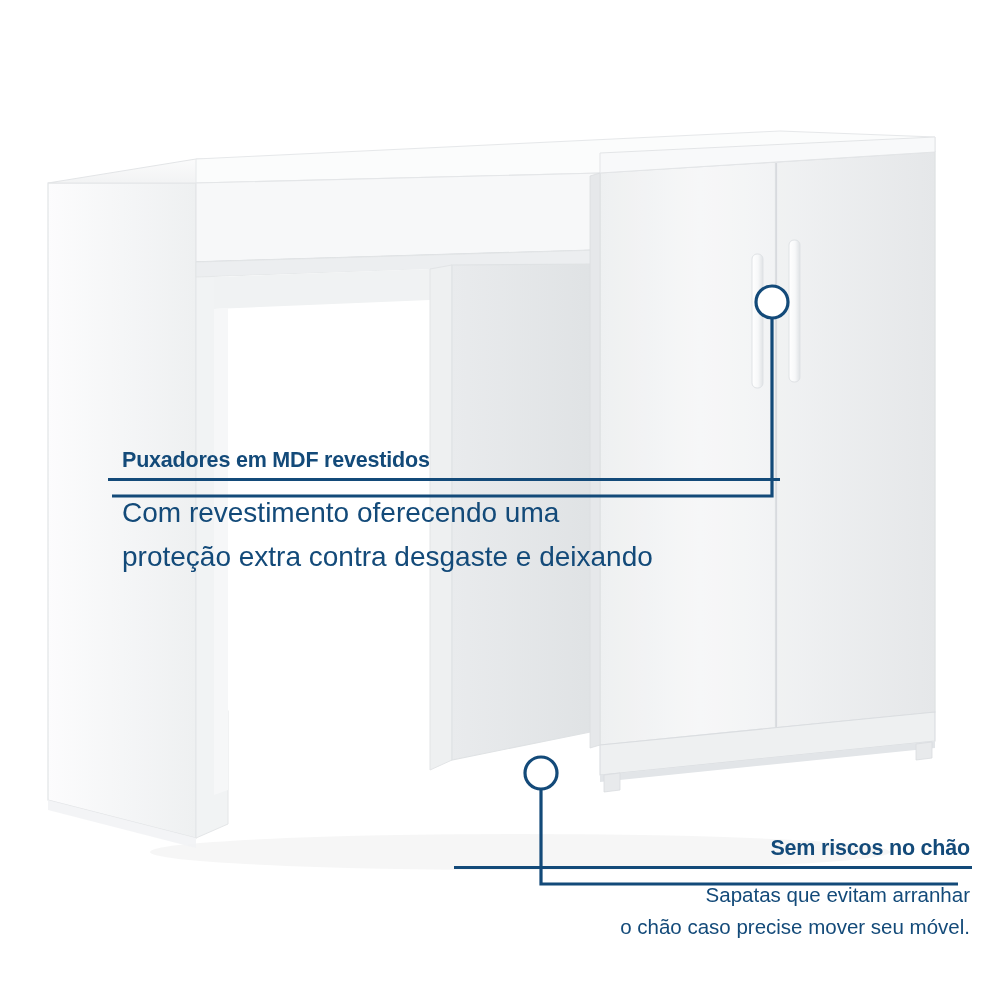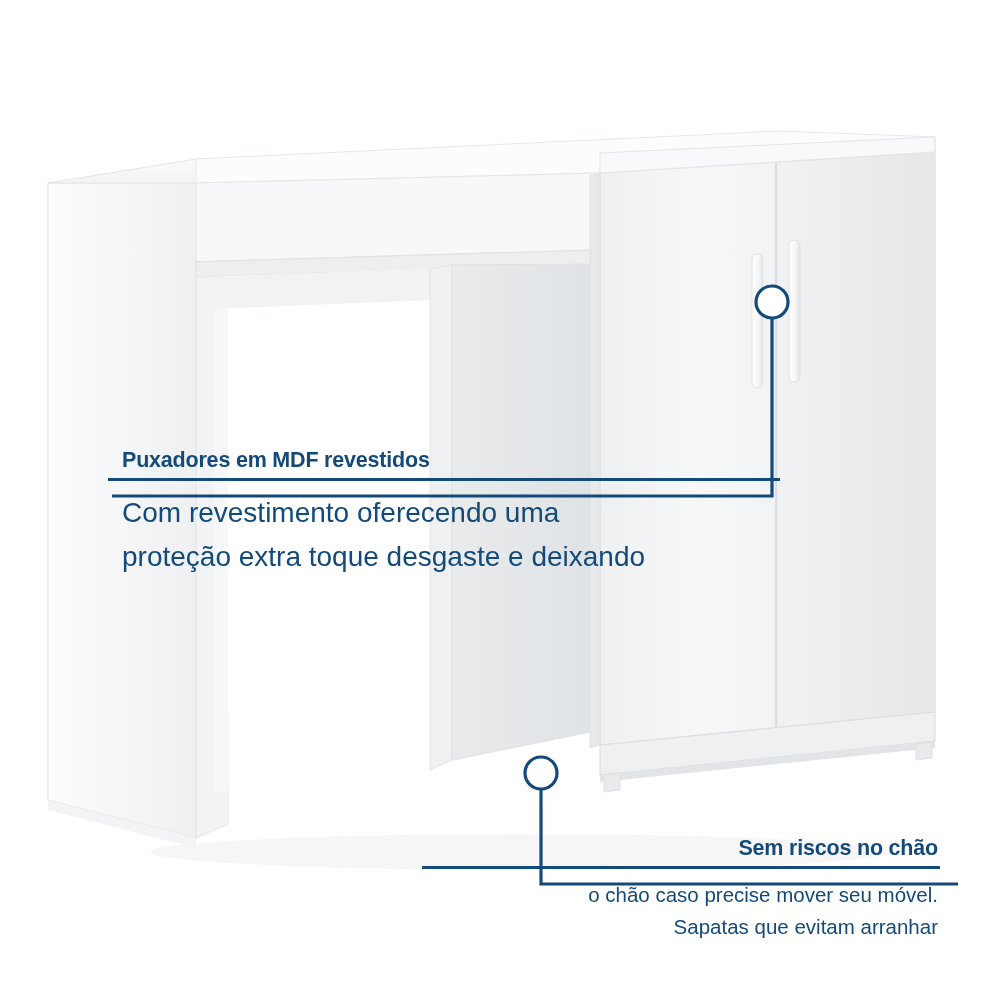--- a/index.html
+++ b/index.html
@@ -58,21 +58,21 @@
     line-height: 1.58;
     color: #134a79;
     padding: 10px 0 0 14px;
     max-width: 520px;
   }
   .callout-1 .body div { white-space: nowrap; }
 
   
   .callout-2 {
     position: absolute;
-    left: 420px;
+    left: 452px;
     top: 836px;
     width: 520px;
     text-align: right;
   }
   .callout-2 .headline {
     font-size: 21.5px;
     font-weight: bold;
     color: #134a79;
     letter-spacing: -0.2px;
     padding: 0 2px 5px 0;
@@ -182,26 +182,26 @@
 
     <path d="M541,789 L541,884 L958,884" fill="none" stroke="#134a79" stroke-width="3.2"></path>
     <circle cx="541" cy="773" r="16" fill="#ffffff" stroke="#134a79" stroke-width="3.2"></circle>
   </svg>
 
   <div class="callout-1">
     <div class="headline">Puxadores em MDF revestidos</div>
     <div class="rule"></div>
     <div class="body">
       <div>Com revestimento oferecendo uma</div>
-      <div>proteção extra toque desgaste e deixando</div>
+      <div>proteção extra contra desgaste e deixando</div>
     </div>
   </div>
 
   <div class="callout-2">
     <div class="headline">Sem riscos no chão</div>
     <div class="rule"></div>
     <div class="body">
+      <div>Sapatas que evitam arranhar</div>
       <div>o chão caso precise mover seu móvel.</div>
-      <div>Sapatas que evitam arranhar</div>
     </div>
   </div>
 
 </div>
 
 </body></html>

